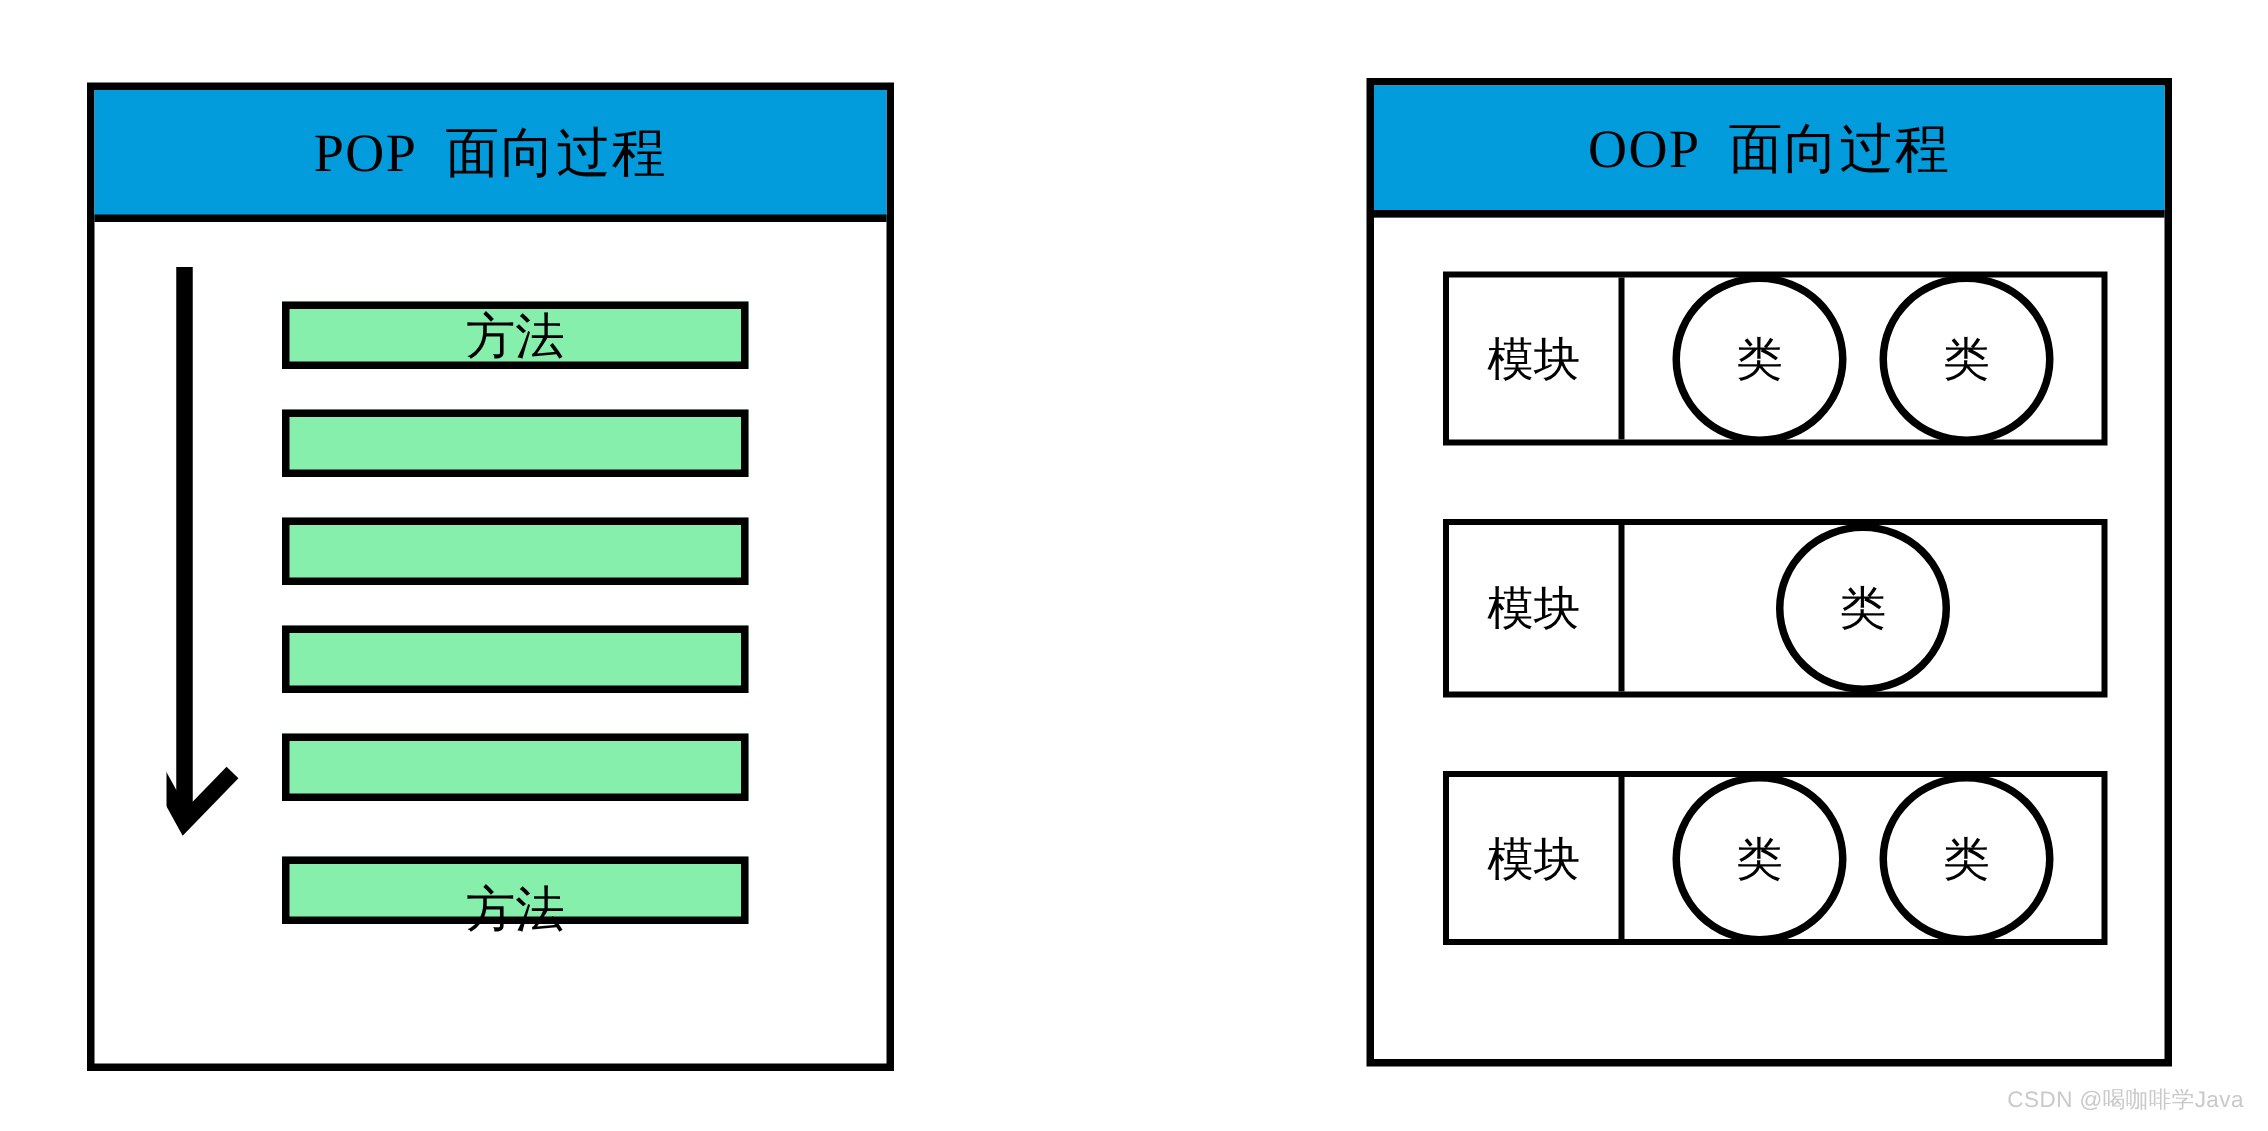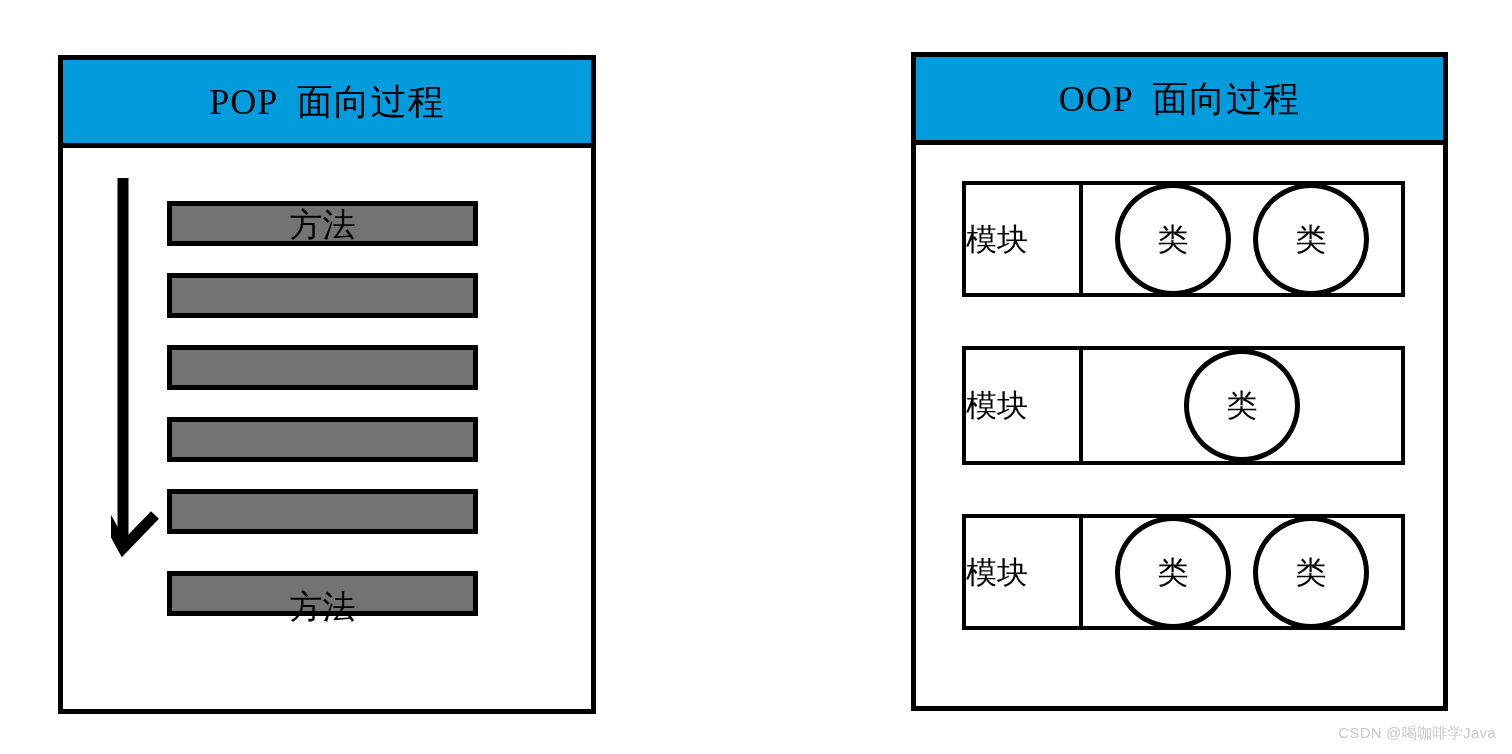--- a/index.html
+++ b/index.html
@@ -71,26 +71,26 @@
     position: absolute;
     left: 48px;
     top: 30px;
     width: 56px;
     height: 380px;
   }
 
   
   .step-box {
     position: absolute;
-    left: 104px;
+    left: 125px;
     width: 311px;
     height: 45px;
     border: 5px solid #000000;
     box-sizing: border-box;
-    background: #737373;
+    background: #86efac;
     display: flex;
     align-items: center;
     justify-content: center;
   }
   .step-label {
     font-size: 33px;
     color: #000000;
     line-height: 1;
     white-space: nowrap;
     position: relative;
@@ -109,20 +109,21 @@
     display: flex;
     align-items: stretch;
   }
   .module-name-cell {
     width: 117px;
     flex: 0 0 117px;
     border-right: 4px solid #000000;
     box-sizing: border-box;
     display: flex;
     align-items: center;
+    justify-content: center;
   }
   .module-name {
     font-size: 31px;
     color: #000000;
     line-height: 1;
     white-space: nowrap;
   }
   .module-classes-cell {
     flex: 1 1 auto;
     position: relative;

